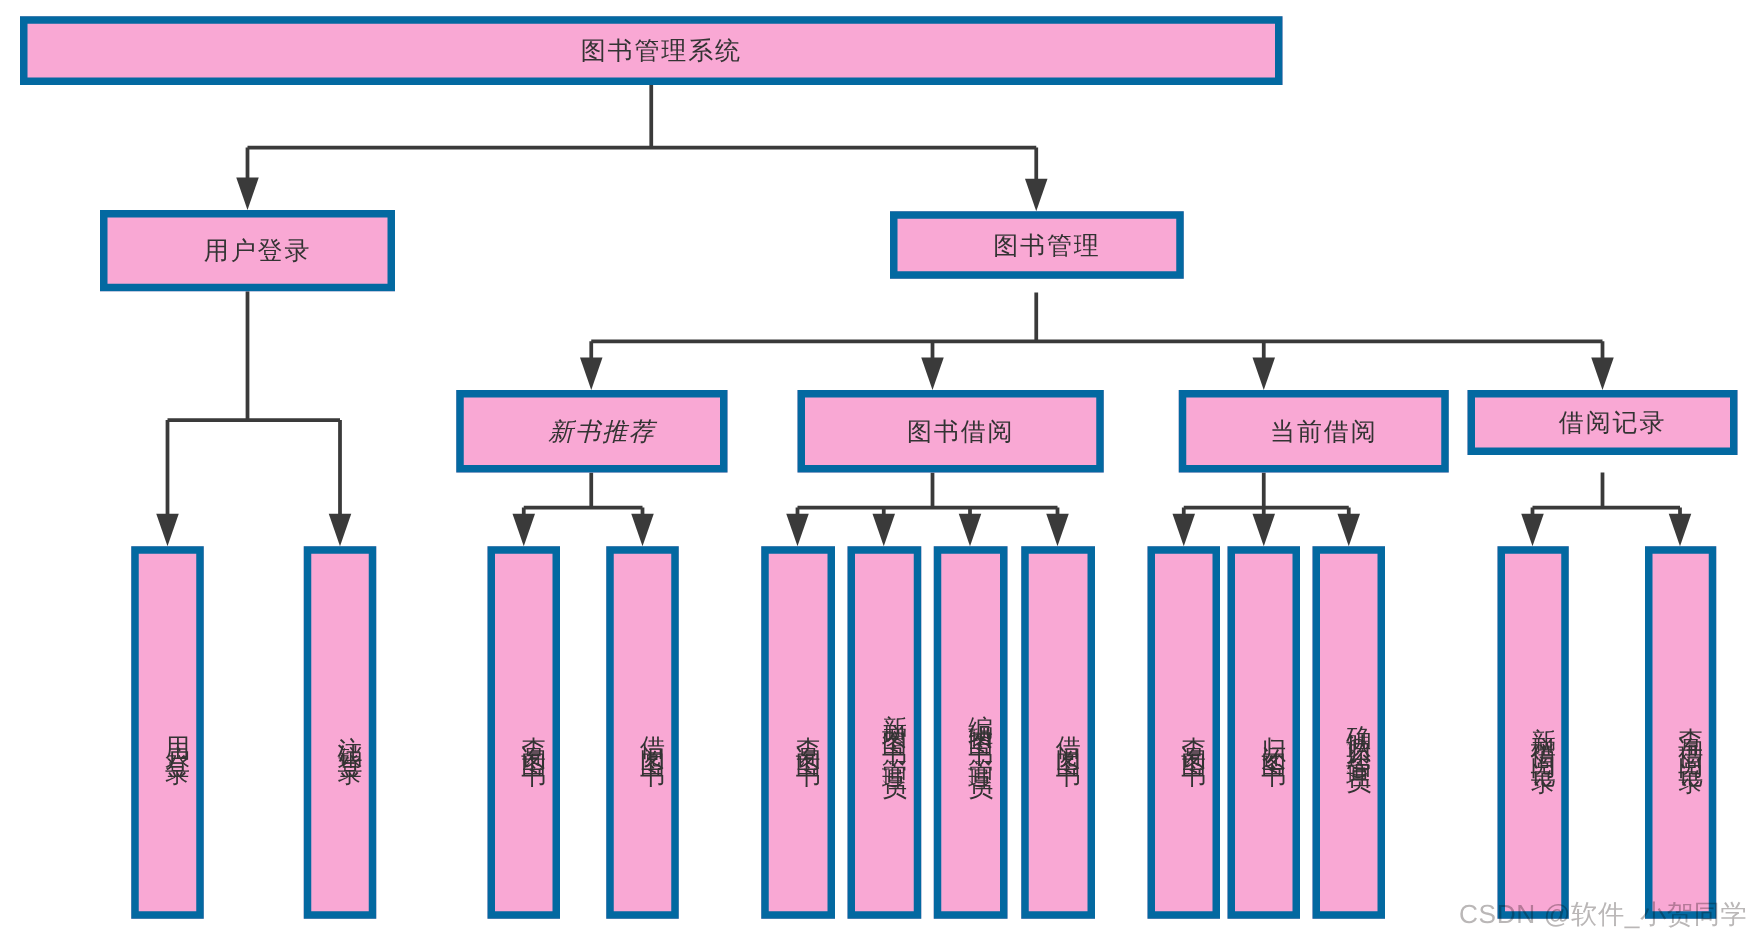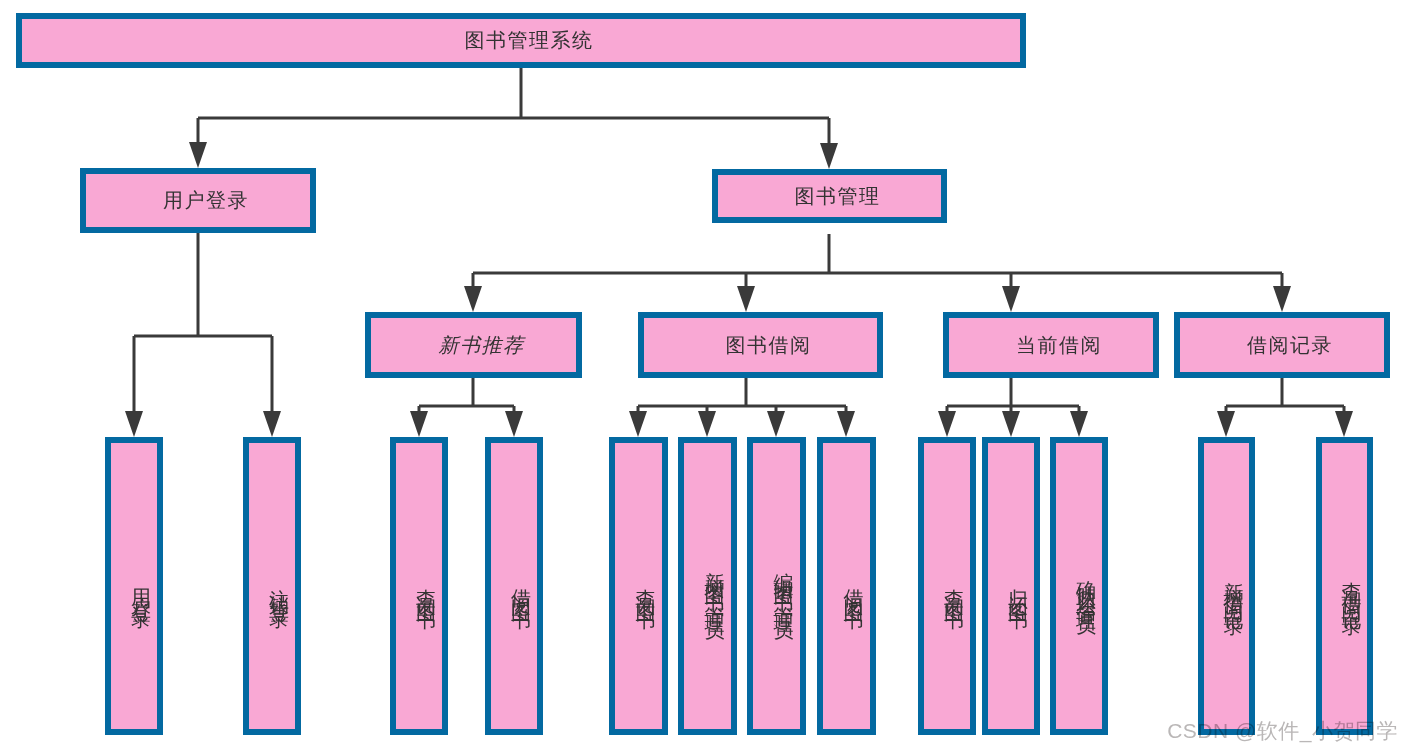--- a/index.html
+++ b/index.html
@@ -63,21 +63,21 @@
   </svg>
 
   <div class="node hnode" style="left:16px; top:13px; width:1010px; height:55px;">图书管理系统</div>
 
   <div class="node hnode" style="left:80px; top:168px; width:236px; height:65px;">用户登录</div>
   <div class="node hnode" style="left:712px; top:169px; width:235px; height:54px;">图书管理</div>
 
   <div class="node hnode" style="left:365px; top:312px; width:217px; height:66px;font-style:italic;">新书推荐</div>
   <div class="node hnode" style="left:638px; top:312px; width:245px; height:66px;">图书借阅</div>
   <div class="node hnode" style="left:903px; top:312px; width:216px; height:66px;margin-left:40px;">当前借阅</div>
-  <div class="node hnode" style="left:1174px; top:312px; width:216px; height:66px;">借阅记录</div>
+  <div class="node hnode" style="left:1174px; top:312px; width:216px; height:52px;">借阅记录</div>
 
   <div class="node vnode" style="left:105px; top:437px; width:58px; height:298px;">用户登录</div>
   <div class="node vnode" style="left:243px; top:437px; width:58px; height:298px;">注销登录</div>
 
   <div class="node vnode" style="left:390px; top:437px; width:58px; height:298px;">查询图书</div>
   <div class="node vnode" style="left:485px; top:437px; width:58px; height:298px;">借阅图书</div>
 
   <div class="node vnode" style="left:609px; top:437px; width:59px; height:298px;">查询图书</div>
   <div class="node vnode" style="left:678px; top:437px; width:59px; height:298px;">新增图书（管理员）</div>
   <div class="node vnode" style="left:747px; top:437px; width:59px; height:298px;">编辑图书（管理员）</div>

